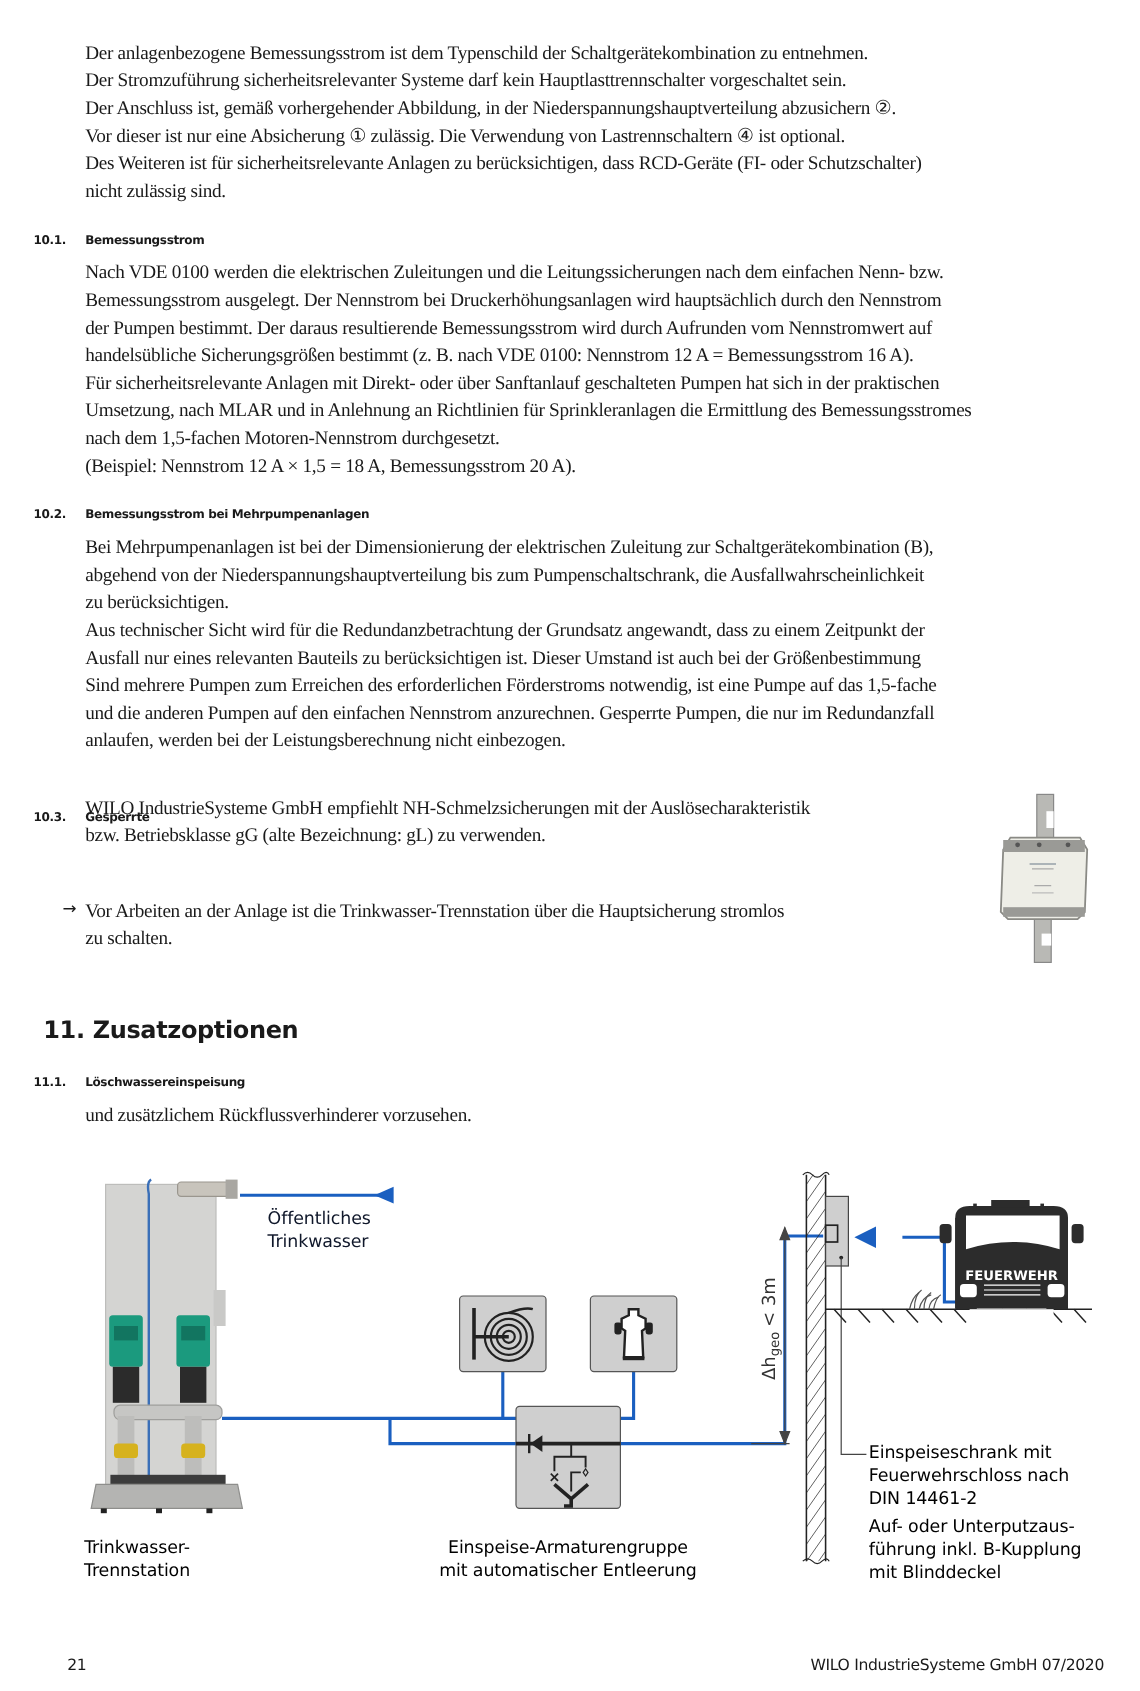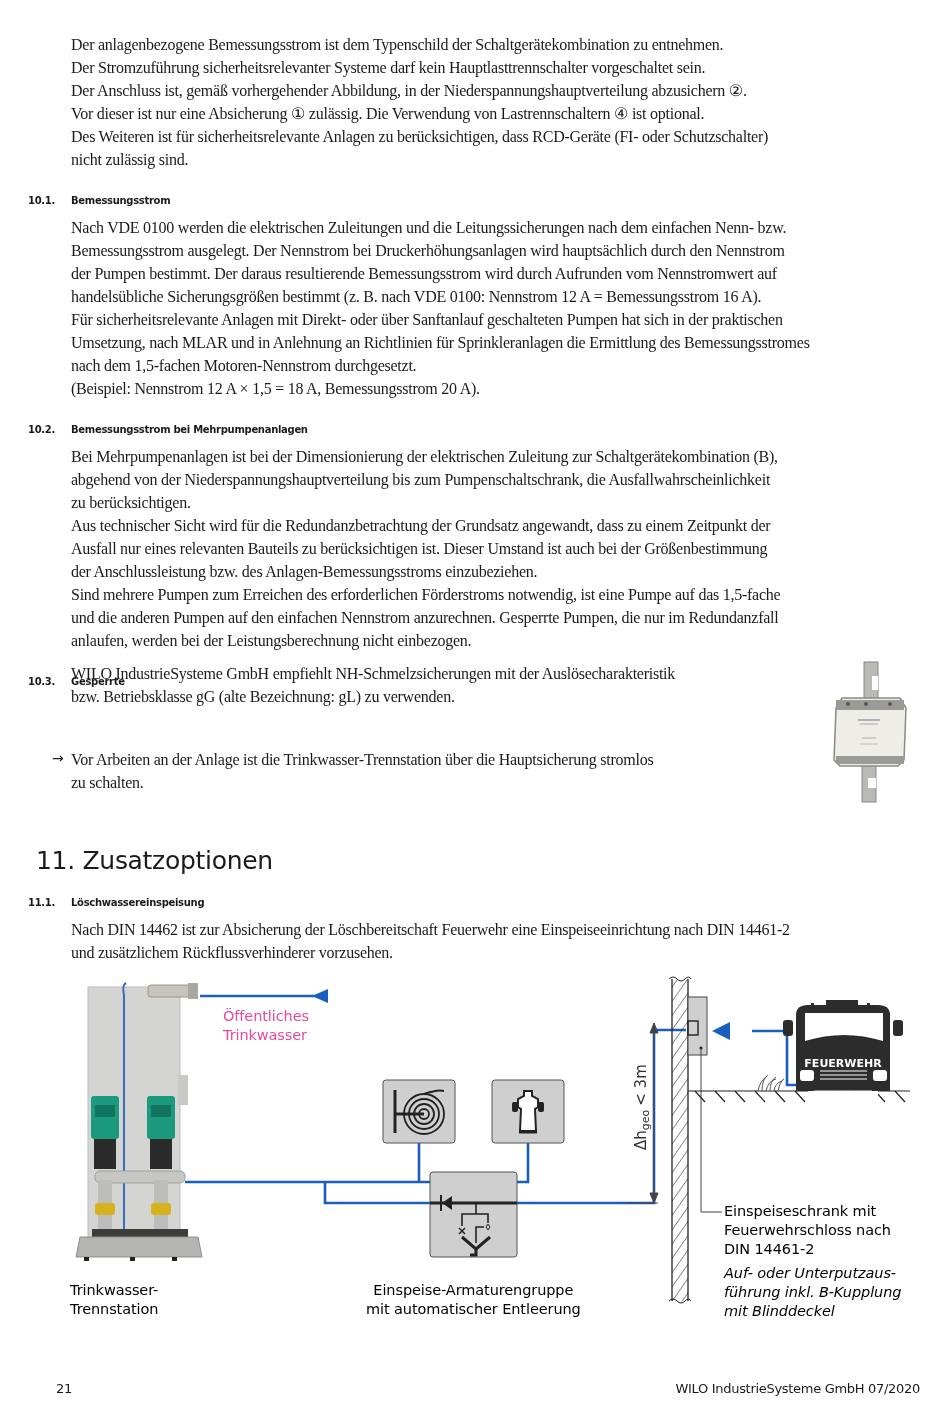--- a/index.html
+++ b/index.html
@@ -2,26 +2,26 @@
 <html><head>
 <meta charset="utf-8">
 <style>
   html, body { margin: 0; padding: 0; background: #ffffff; }
   body { width: 950px; height: 1409px; position: relative; overflow: hidden;
          font-family: "DejaVu Sans", sans-serif; color: #1a1a1a; }
   .para { position: absolute; left: 71px; font-size: 16px; line-height: 23px; letter-spacing: -0.25px; font-family: Liberation Serif, serif; }
   .para div { white-space: nowrap; }
   .h2 { position: absolute; left: 28px; font-size: 10px; font-weight: bold; letter-spacing: -0.3px; white-space: nowrap; }
   .h2 .num { display: inline-block; width: 43px; }
-  .h1 { position: absolute; left: 36px; top: 846px; font-size: 25px; font-weight: normal; letter-spacing: -0.3px; }
+  .h1 { position: absolute; left: 36px; top: 846px; font-size: 20px; font-weight: bold; letter-spacing: -0.3px; }
   .footer { position: absolute; top: 1381px; font-size: 13px; letter-spacing: -0.3px; }
   .arrow-bullet { position: absolute; left: 52px; font-size: 14px; }
   .diagram { position: absolute; left: 0; top: 975px; width: 950px; height: 380px; }
   .dlabel { position: absolute; font-size: 14.5px; line-height: 19px; color: #000000; white-space: nowrap; letter-spacing: -0.1px; }
-  .dlabel.blue { color: #ec4899; }
+  .dlabel.blue { color: #0f172a; }
 </style>
 </head>
 <body>
 
 <div class="para" style="top:33px;">
   <div>Der anlagenbezogene Bemessungsstrom ist dem Typenschild der Schaltgerätekombination zu entnehmen.</div>
   <div>Der Stromzuführung sicherheitsrelevanter Systeme darf kein Hauptlasttrennschalter vorgeschaltet sein.</div>
   <div>Der Anschluss ist, gemäß vorhergehender Abbildung, in der Niederspannungshauptverteilung abzusichern ②.</div>
   <div>Vor dieser ist nur eine Absicherung ① zulässig. Die Verwendung von Lastrennschaltern ④ ist optional.</div>
   <div>Des Weiteren ist für sicherheitsrelevante Anlagen zu berücksichtigen, dass RCD-Geräte (FI- oder Schutzschalter)</div>
@@ -44,21 +44,20 @@
 
 <div class="h2" style="top:424px;">
   <span class="num">10.2.</span><span>Bemessungsstrom bei Mehrpumpenanlagen</span>
 </div>
 <div class="para" style="top:445px;">
   <div>Bei Mehrpumpenanlagen ist bei der Dimensionierung der elektrischen Zuleitung zur Schaltgerätekombination (B),</div>
   <div>abgehend von der Niederspannungshauptverteilung bis zum Pumpenschaltschrank, die Ausfallwahrscheinlichkeit</div>
   <div>zu berücksichtigen.</div>
   <div>Aus technischer Sicht wird für die Redundanzbetrachtung der Grundsatz angewandt, dass zu einem Zeitpunkt der</div>
   <div>Ausfall nur eines relevanten Bauteils zu berücksichtigen ist. Dieser Umstand ist auch bei der Größenbestimmung</div>
-  <div>der Anschlussleistung bzw. des Anlagen-Bemessungsstroms einzubeziehen.</div>
   <div>Sind mehrere Pumpen zum Erreichen des erforderlichen Förderstroms notwendig, ist eine Pumpe auf das 1,5-fache</div>
   <div>und die anderen Pumpen auf den einfachen Nennstrom anzurechnen. Gesperrte Pumpen, die nur im Redundanzfall</div>
   <div>anlaufen, werden bei der Leistungsberechnung nicht einbezogen.</div>
 </div>
 
 <div class="h2" style="top:676px;">
   <span class="num">10.3.</span><span>Gesperrte</span>
 </div>
 <div class="para" style="top:662px;">
   <div>WILO IndustrieSysteme GmbH empfiehlt NH-Schmelzsicherungen mit der Auslösecharakteristik</div>
@@ -86,21 +85,20 @@
   <line x1="34" y1="78" x2="48" y2="78" stroke="#aaa" stroke-width="1"></line>
   <line x1="32" y1="84" x2="50" y2="84" stroke="#bbb" stroke-width="1"></line>
 </svg>
 
 <div class="h1">11. Zusatzoptionen</div>
 
 <div class="h2" style="top:897px;">
   <span class="num">11.1.</span><span>Löschwassereinspeisung</span>
 </div>
 <div class="para" style="top:918px;">
-  <div>Nach DIN 14462 ist zur Absicherung der Löschbereitschaft Feuerwehr eine Einspeiseeinrichtung nach DIN 14461-2</div>
   <div>und zusätzlichem Rückflussverhinderer vorzusehen.</div>
 </div>
 
 <div class="diagram">
   <svg width="950" height="380" viewBox="0 0 950 380" style="position:absolute;left:0;top:0;">
     <defs>
       <pattern id="hatch" width="10" height="14" patternUnits="userSpaceOnUse" patternTransform="skewX(-35)">
         <line x1="0" y1="0" x2="0" y2="14" stroke="#222" stroke-width="1.2"></line>
       </pattern>
     </defs>
@@ -251,21 +249,21 @@
   </div>
   <div class="dlabel" style="left:366px;top:306px;text-align:center;">
     <div>Einspeise-Armaturengruppe</div>
     <div>mit automatischer Entleerung</div>
   </div>
   <div class="dlabel" style="left:724px;top:227px;">
     <div>Einspeiseschrank mit</div>
     <div>Feuerwehrschloss nach</div>
     <div>DIN 14461-2</div>
   </div>
-  <div class="dlabel" style="left:724px;top:289px;font-style:italic;">
+  <div class="dlabel" style="left:724px;top:289px;">
     <div>Auf- oder Unterputzaus-</div>
     <div>führung inkl. B-Kupplung</div>
     <div>mit Blinddeckel</div>
   </div>
 </div>
 
 <div class="footer" style="left:56px;">21</div>
 <div class="footer" style="right:30px;">WILO IndustrieSysteme GmbH 07/2020</div>
 
 </body></html>

